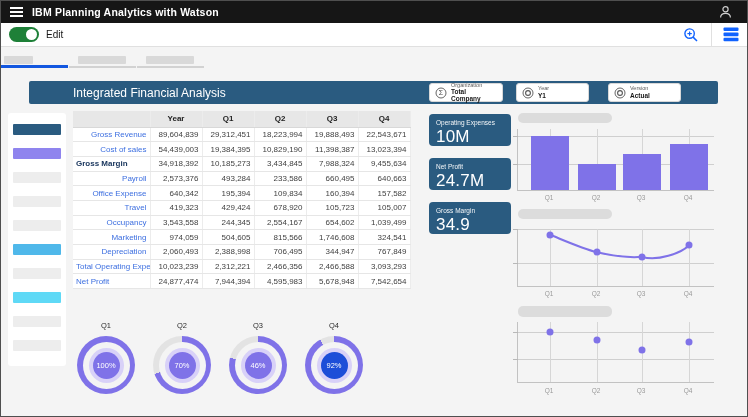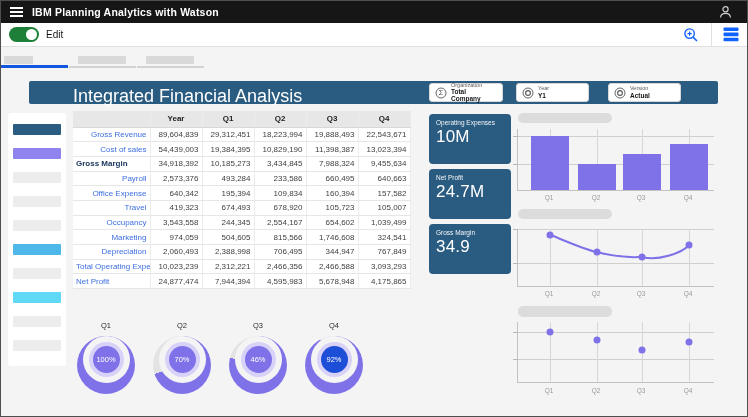--- a/index.html
+++ b/index.html
@@ -27,21 +27,21 @@
   
   .tabstrip { position:absolute; left:0; top:48px; display:flex; }
   .tab { width:67px; height:19px; margin-right:1px; position:relative; border-bottom:2px solid #d2d2d2; cursor:pointer; }
   .tab.active { border-bottom:3px solid #1257e0; }
   .tab .skel { position:absolute; top:7px; height:8px; border-radius:1px; background:#d9d9d9; }
   .tab:nth-child(1) .skel { left:3px; width:29px; }
   .tab:nth-child(2) .skel, .tab:nth-child(3) .skel { left:9px; width:48px; }
 
   
   .dash-titlebar { position:absolute; left:28px; top:80px; width:689px; height:23px; background:#2a5b80; border-radius:2px; }
-  .dash-title { position:absolute; left:44px; top:5px; color:#fff; font-size:18px; font-weight:500; }
+  .dash-title { position:absolute; left:44px; top:5px; color:#fff; font-size:12px; font-weight:500; }
   .pill { position:absolute; top:2px; height:19px; background:#fff; border:1px solid #d8d8d8; border-radius:3px;
           display:flex; align-items:center; padding:0 5px; cursor:pointer; }
   .pill .picon { flex:0 0 auto; margin-right:4px; display:flex; }
   .pill .ptxt { display:flex; flex-direction:column; justify-content:center; line-height:1; }
   .pill .plabel { font-size:5.5px; color:#5a5a5a; margin-bottom:1px; }
   .pill .pvalue { font-size:6.5px; font-weight:bold; color:#161616; }
   .pill1 { left:400px; width:74px; } .pill2 { left:487px; width:73px; } .pill3 { left:579px; width:73px; }
 
   
   .side-panel { position:absolute; left:7px; top:112px; width:58px; height:253px; background:#fff; border-radius:3px; padding-top:11px; }
@@ -52,39 +52,39 @@
   table { width:337px; border-collapse:collapse; table-layout:fixed; background:#fff; font-size:8px; }
   th, td { padding:0 3px; height:14.7px; border-bottom:1px solid #e6e6e6; border-right:1px solid #ececec; white-space:nowrap; overflow:hidden; }
   thead th { background:#e7e7e7; color:#222; font-weight:bold; text-align:center; border-bottom:1px solid #d8d8d8; height:16px; }
   td.num { text-align:right; color:#3f3f3f; }
   td.lbl { color:#3d6fe0; cursor:pointer; }
   td.lbl.r { text-align:right; } td.lbl.l { text-align:left; }
   td.lbl.bold-dark { color:#16335b; font-weight:bold; cursor:default; }
 
   
   .kpis { position:absolute; left:428px; top:113px; width:82px; }
-  .kpi { width:82px; height:50px; margin-bottom:5px; background:#2a5b80; border-radius:4px; color:#fff; padding:5px 0 0 7px; }
+  .kpi { width:82px; height:32px; margin-bottom:12px; background:#2a5b80; border-radius:4px; color:#fff; padding:5px 0 0 7px; }
   .kpi .klabel { font-size:6.5px; opacity:.95; margin-bottom:1px; }
   .kpi .kvalue { font-size:17px; letter-spacing:.2px; }
 
   
   .chart-skel { position:absolute; width:94px; height:10px; border-radius:5px; background:#dcdcdc; }
   .plot { position:absolute; left:516px; width:197px; border-left:1px solid #c2c2c2; border-bottom:1px solid #c2c2c2; }
   .hgrid { position:absolute; left:0; right:0; height:1px; background:#cfcfcf; }
   .vgrid { position:absolute; top:0; bottom:0; width:1px; background:#d6d6d6; }
   .tick  { position:absolute; left:-5px; width:5px; height:1px; background:#b8b8b8; }
   .bar { position:absolute; bottom:0; width:38px; }
   .dot { position:absolute; width:7px; height:7px; border-radius:50%; transform:translate(-50%,-50%); }
   .xlabels { position:absolute; left:516px; width:197px; height:9px; }
   .xlabels span { position:absolute; transform:translateX(-50%); font-size:6.5px; color:#9a9a9a; }
 
   
   .donut-wrap { position:absolute; top:320px; width:60px; text-align:center; }
   .donut-label { font-size:7.5px; color:#2b2b2b; font-weight:500; margin-bottom:6px; }
-  .donut { width:58px; height:58px; border-radius:50%; margin:0 auto; display:flex; align-items:flex-start; justify-content:center; cursor:pointer; }
+  .donut { width:58px; height:58px; border-radius:50%; margin:0 auto; display:flex; align-items:center; justify-content:center; cursor:pointer; }
   .hole { width:47px; height:47px; border-radius:50%; background:#f4f4f4; display:flex; align-items:center; justify-content:center; }
   .halo { width:35px; height:35px; border-radius:50%; background:#d8d1f8; display:flex; align-items:center; justify-content:center; }
   .core { width:27px; height:27px; border-radius:50%; display:flex; align-items:center; justify-content:center;
           color:#fff; font-size:7.5px; }
 </style>
 </head>
 <body>
 
 <div class="window">
 
@@ -245,21 +245,21 @@
             <td class="lbl r">Office Expense</td>
             <td class="num">640,342</td>
             <td class="num">195,394</td>
             <td class="num">109,834</td>
             <td class="num">160,394</td>
             <td class="num">157,582</td>
           </tr>
           <tr>
             <td class="lbl r">Travel</td>
             <td class="num">419,323</td>
-            <td class="num">674,493</td>
+            <td class="num">429,424</td>
             <td class="num">678,920</td>
             <td class="num">105,723</td>
             <td class="num">105,007</td>
           </tr>
           <tr>
             <td class="lbl r">Occupancy</td>
             <td class="num">3,543,558</td>
             <td class="num">244,345</td>
             <td class="num">2,554,167</td>
             <td class="num">654,602</td>
@@ -288,21 +288,21 @@
             <td class="num">2,466,356</td>
             <td class="num">2,466,588</td>
             <td class="num">3,093,293</td>
           </tr>
           <tr>
             <td class="lbl l">Net Profit</td>
             <td class="num">24,877,474</td>
             <td class="num">7,944,394</td>
             <td class="num">4,595,983</td>
             <td class="num">5,678,948</td>
-            <td class="num">4,175,865</td>
+            <td class="num">7,542,654</td>
           </tr>
         </tbody>
       </table>
     </div>
 
   <div class="kpis" id="kpis">
       <div class="kpi">
         <div class="klabel">Operating Expenses</div>
         <div class="kvalue">10M</div>
       </div>

